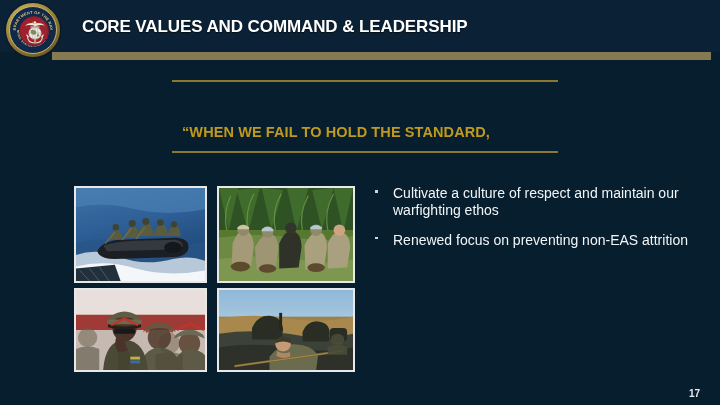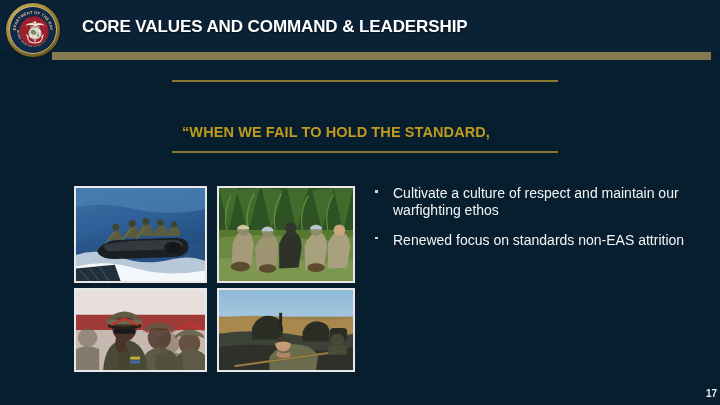--- a/index.html
+++ b/index.html
@@ -141,21 +141,21 @@
     position: absolute;
     left: 3px; top: 5px;
     width: 2.5px; height: 2.5px;
     background: #cdd6dc;
   }
   .bullet-text { display: block; }
 
   
   #page-number {
     position: absolute;
-    right: 3px; bottom: 6px;
+    right: 20px; bottom: 6px;
     color: #e6ebef;
     font-size: 10px;
     font-weight: bold;
   }
 </style>
 </head>
 <body>
 
 <div id="slide">
 
@@ -386,19 +386,19 @@
     </svg>
   </div>
 
   <div id="bullet-list">
     <div class="bullet-item">
       <span class="bullet-marker"></span>
       <span class="bullet-text">Cultivate a culture of respect and maintain our warfighting ethos</span>
     </div>
     <div class="bullet-item">
       <span class="bullet-marker"></span>
-      <span class="bullet-text">Renewed focus on standards non-EAS attrition</span>
+      <span class="bullet-text">Renewed focus on preventing non-EAS attrition</span>
     </div>
   </div>
 
   <div id="page-number">17</div>
 
 </div>
 
 </body></html>

